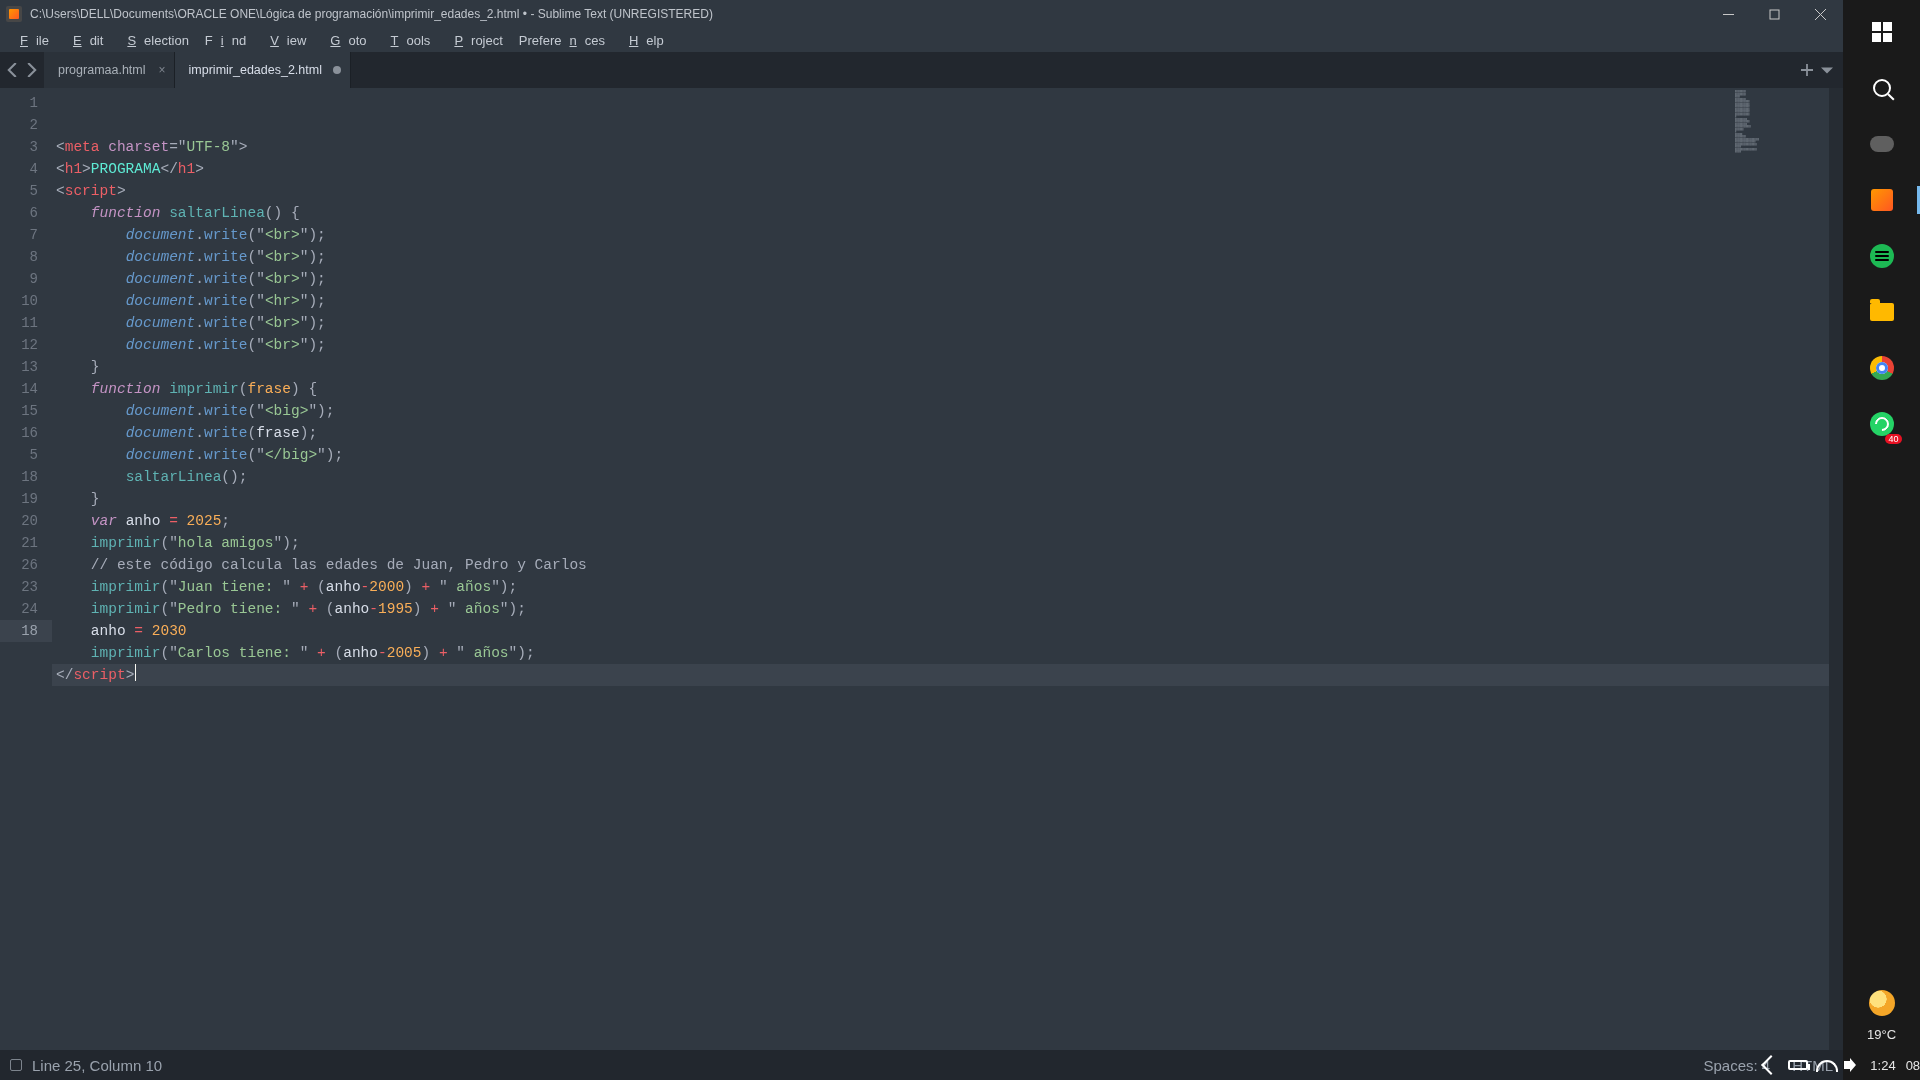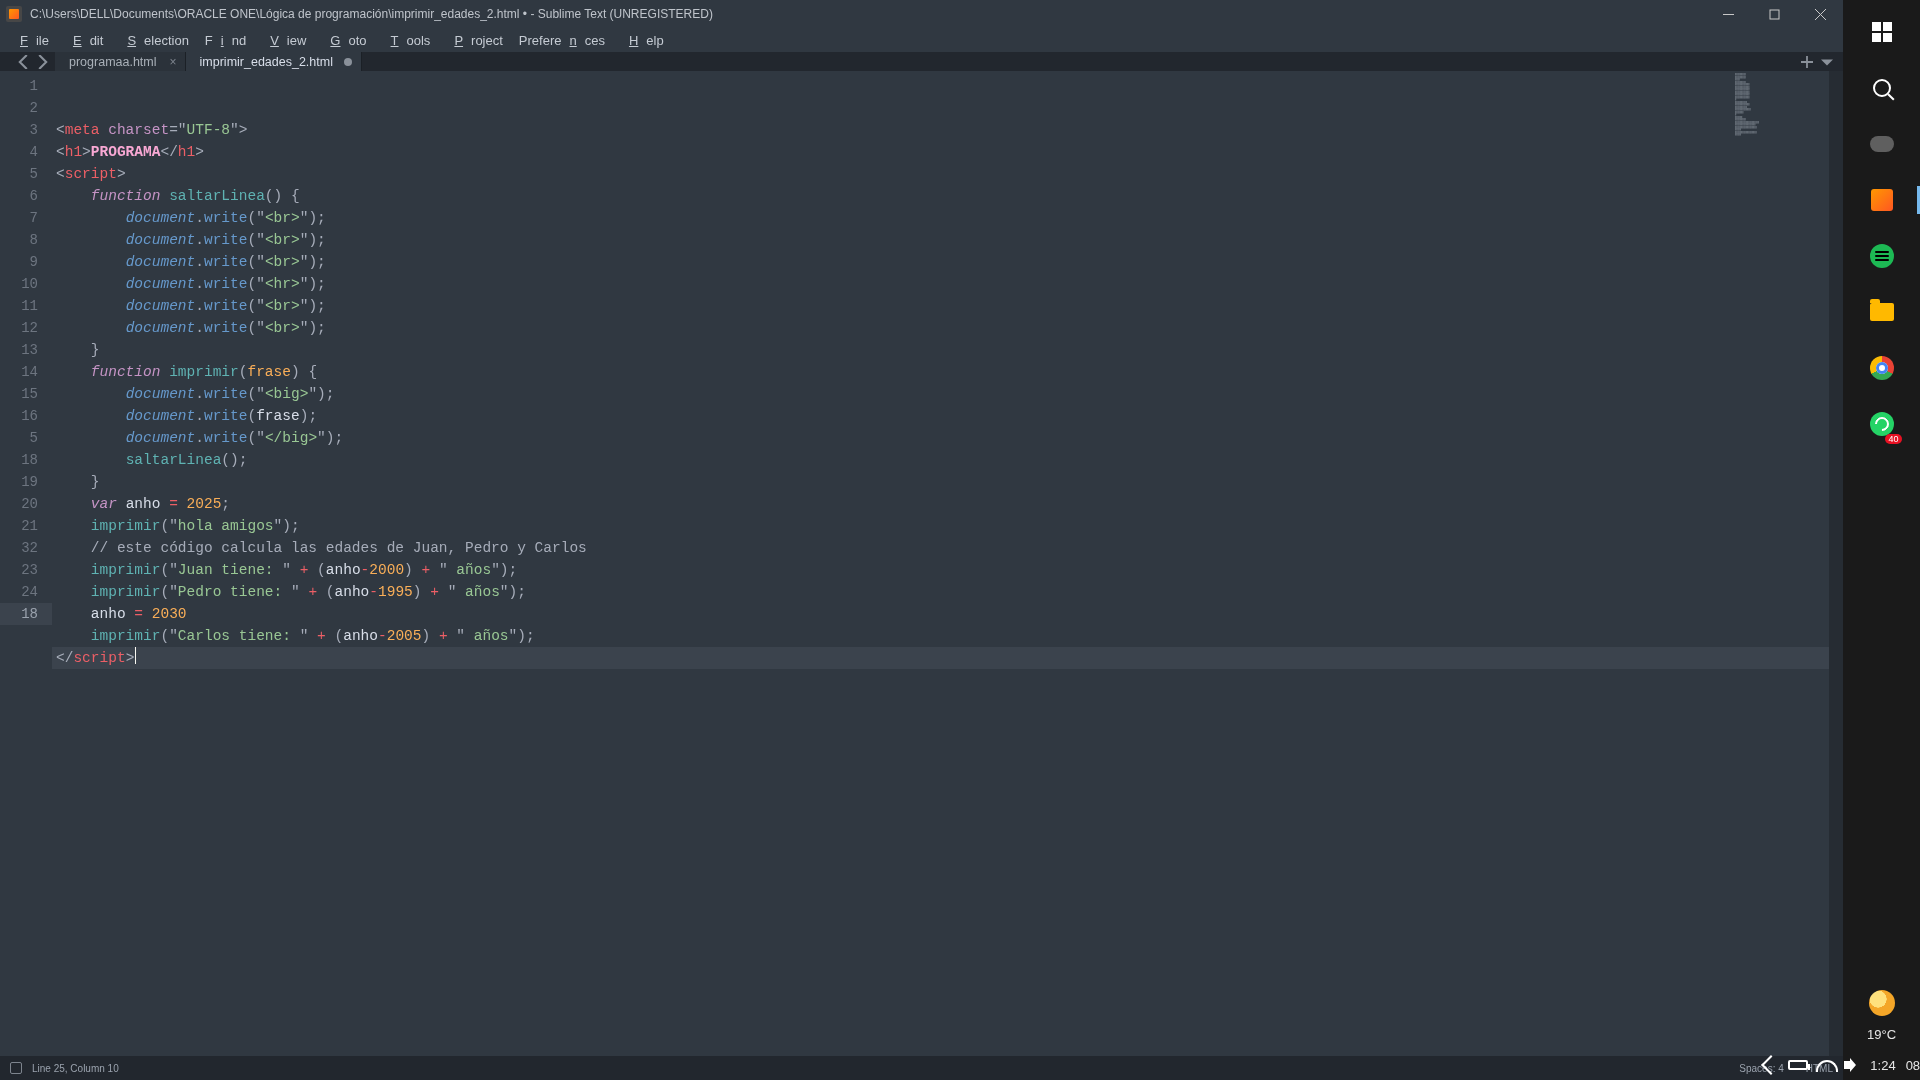--- a/index.html
+++ b/index.html
@@ -63,25 +63,24 @@
   padding: 0 4px;
   font-size: 13px;
   color: #c5cbd3;
 }
 .menubar span {
   padding: 2px 8px;
   cursor: default;
 }
 .menubar span .ul { text-decoration: underline; }
 .tabbar-row {
-  height: 19px;
+  height: 36px;
   background: #22272e;
   display: flex;
   align-items: stretch;
-  padding-left: 11px;
 }
 .navarrows {
   display: flex;
   align-items: center;
   padding: 0 6px;
   gap: 4px;
   color: #8a919a;
 }
 .navarrows svg { width: 14px; height: 14px; }
 .tab {
@@ -171,36 +170,36 @@
 .attr{ color: #c594c5; }   
 .val { color: #99c794; }   
 .punc{ color: #a6acb9; }   
 .obj { color: #6699cc; font-style: italic; }   
 .meth{ color: #6699cc; }     
 .fn  { color: #5fb3b3; }     
 .id  { color: #d8dee9; }     
 .num { color: #f9ae58; }   
 .op  { color: #ec5f66; }     
 .cmt { color: #a6acb9; }   
-.white { color: #f9a8d4; font-weight: bold; }
+.white { color: #5eead4; }
 .cursor {
   display:inline-block;
   width:1px;height:17px;
   background:#f8f8f2;
   vertical-align:-2px;
   margin-left:1px;
 }
 
 .statusbar {
-  height: 24px;
+  height: 30px;
   background: #22272e;
   display: flex;
   align-items: center;
   padding: 12px 10px;
-  font-size: 10px;
+  font-size: 15px;
   color: #9aa2ad;
 }
 .statusbar .left { display:flex; align-items:center; gap:10px; }
 .statusbar .sq {
   width:12px;height:12px;border:1px solid #7d848d;border-radius:2px;
 }
 .statusbar .right { margin-left:auto; display:flex; gap:22px; }
 
 
 .taskbar {
@@ -359,21 +358,21 @@
         <div>12</div>
         <div>13</div>
         <div>14</div>
         <div>15</div>
         <div>16</div>
         <div>5</div>
         <div>18</div>
         <div>19</div>
         <div>20</div>
         <div>21</div>
-        <div>32</div>
+        <div>26</div>
         <div>23</div>
         <div>24</div>
         <div class="current">18</div>
       </div>
     <div class="code" id="code">
       <div class="row"><span class="punc">&lt;</span><span class="tag">meta</span> <span class="attr">charset</span><span class="punc">=</span><span class="punc">"</span><span class="val">UTF-8</span><span class="punc">"</span><span class="punc">&gt;</span></div><div class="row"><span class="punc">&lt;</span><span class="tag">h1</span><span class="punc">&gt;</span><span class="white">PROGRAMA</span><span class="punc">&lt;/</span><span class="tag">h1</span><span class="punc">&gt;</span></div><div class="row"><span class="punc">&lt;</span><span class="tag">script</span><span class="punc">&gt;</span></div><div class="row">    <span class="kw">function</span> <span class="fn">saltarLinea</span><span class="punc">() {</span></div><div class="row">        <span class="obj">document</span><span class="punc">.</span><span class="meth">write</span><span class="punc">(</span><span class="punc">"</span><span class="val">&lt;br&gt;</span><span class="punc">"</span><span class="punc">);</span></div><div class="row">        <span class="obj">document</span><span class="punc">.</span><span class="meth">write</span><span class="punc">(</span><span class="punc">"</span><span class="val">&lt;br&gt;</span><span class="punc">"</span><span class="punc">);</span></div><div class="row">        <span class="obj">document</span><span class="punc">.</span><span class="meth">write</span><span class="punc">(</span><span class="punc">"</span><span class="val">&lt;br&gt;</span><span class="punc">"</span><span class="punc">);</span></div><div class="row">        <span class="obj">document</span><span class="punc">.</span><span class="meth">write</span><span class="punc">(</span><span class="punc">"</span><span class="val">&lt;hr&gt;</span><span class="punc">"</span><span class="punc">);</span></div><div class="row">        <span class="obj">document</span><span class="punc">.</span><span class="meth">write</span><span class="punc">(</span><span class="punc">"</span><span class="val">&lt;br&gt;</span><span class="punc">"</span><span class="punc">);</span></div><div class="row">        <span class="obj">document</span><span class="punc">.</span><span class="meth">write</span><span class="punc">(</span><span class="punc">"</span><span class="val">&lt;br&gt;</span><span class="punc">"</span><span class="punc">);</span></div><div class="row">    <span class="punc">}</span></div><div class="row">    <span class="kw">function</span> <span class="fn">imprimir</span><span class="punc">(</span><span class="num">frase</span><span class="punc">) {</span></div><div class="row">        <span class="obj">document</span><span class="punc">.</span><span class="meth">write</span><span class="punc">(</span><span class="punc">"</span><span class="val">&lt;big&gt;</span><span class="punc">"</span><span class="punc">);</span></div><div class="row">        <span class="obj">document</span><span class="punc">.</span><span class="meth">write</span><span class="punc">(</span><span class="id">frase</span><span class="punc">);</span></div><div class="row">        <span class="obj">document</span><span class="punc">.</span><span class="meth">write</span><span class="punc">(</span><span class="punc">"</span><span class="val">&lt;/big&gt;</span><span class="punc">"</span><span class="punc">);</span></div><div class="row">        <span class="fn">saltarLinea</span><span class="punc">();</span></div><div class="row">    <span class="punc">}</span></div><div class="row">    <span class="kw">var</span> <span class="id">anho</span> <span class="op">=</span> <span class="num">2025</span><span class="punc">;</span></div><div class="row">    <span class="fn">imprimir</span><span class="punc">(</span><span class="punc">"</span><span class="val">hola amigos</span><span class="punc">"</span><span class="punc">);</span></div><div class="row">    <span class="cmt">// este código calcula las edades de Juan, Pedro y Carlos</span></div><div class="row">    <span class="fn">imprimir</span><span class="punc">(</span><span class="punc">"</span><span class="val">Juan tiene: </span><span class="punc">"</span> <span class="op">+</span> <span class="punc">(</span><span class="id">anho</span><span class="op">-</span><span class="num">2000</span><span class="punc">)</span> <span class="op">+</span> <span class="punc">"</span><span class="val"> años</span><span class="punc">"</span><span class="punc">);</span></div><div class="row">    <span class="fn">imprimir</span><span class="punc">(</span><span class="punc">"</span><span class="val">Pedro tiene: </span><span class="punc">"</span> <span class="op">+</span> <span class="punc">(</span><span class="id">anho</span><span class="op">-</span><span class="num">1995</span><span class="punc">)</span> <span class="op">+</span> <span class="punc">"</span><span class="val"> años</span><span class="punc">"</span><span class="punc">);</span></div><div class="row">    <span class="id">anho</span> <span class="op">=</span> <span class="num">2030</span></div><div class="row">    <span class="fn">imprimir</span><span class="punc">(</span><span class="punc">"</span><span class="val">Carlos tiene: </span><span class="punc">"</span> <span class="op">+</span> <span class="punc">(</span><span class="id">anho</span><span class="op">-</span><span class="num">2005</span><span class="punc">)</span> <span class="op">+</span> <span class="punc">"</span><span class="val"> años</span><span class="punc">"</span><span class="punc">);</span></div><div class="row current"><span class="punc">&lt;/</span><span class="tag">script</span><span class="punc">&gt;</span><span class="cursor"></span></div><div class="minimap" id="minimap">█████████
 █████████
 ████
 █████████
 ████████████

